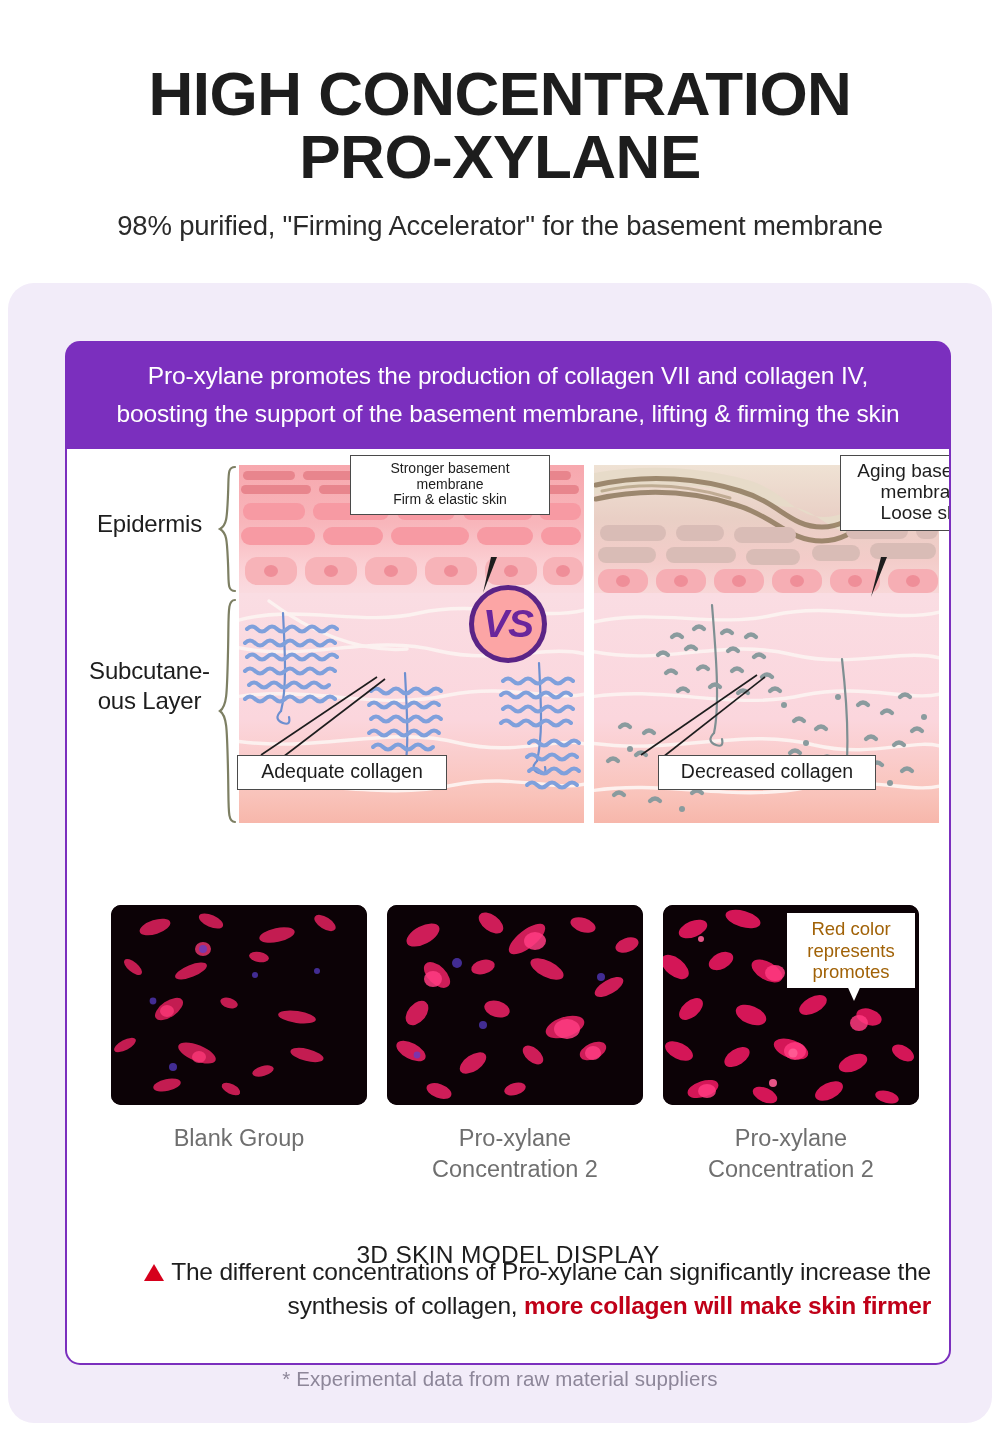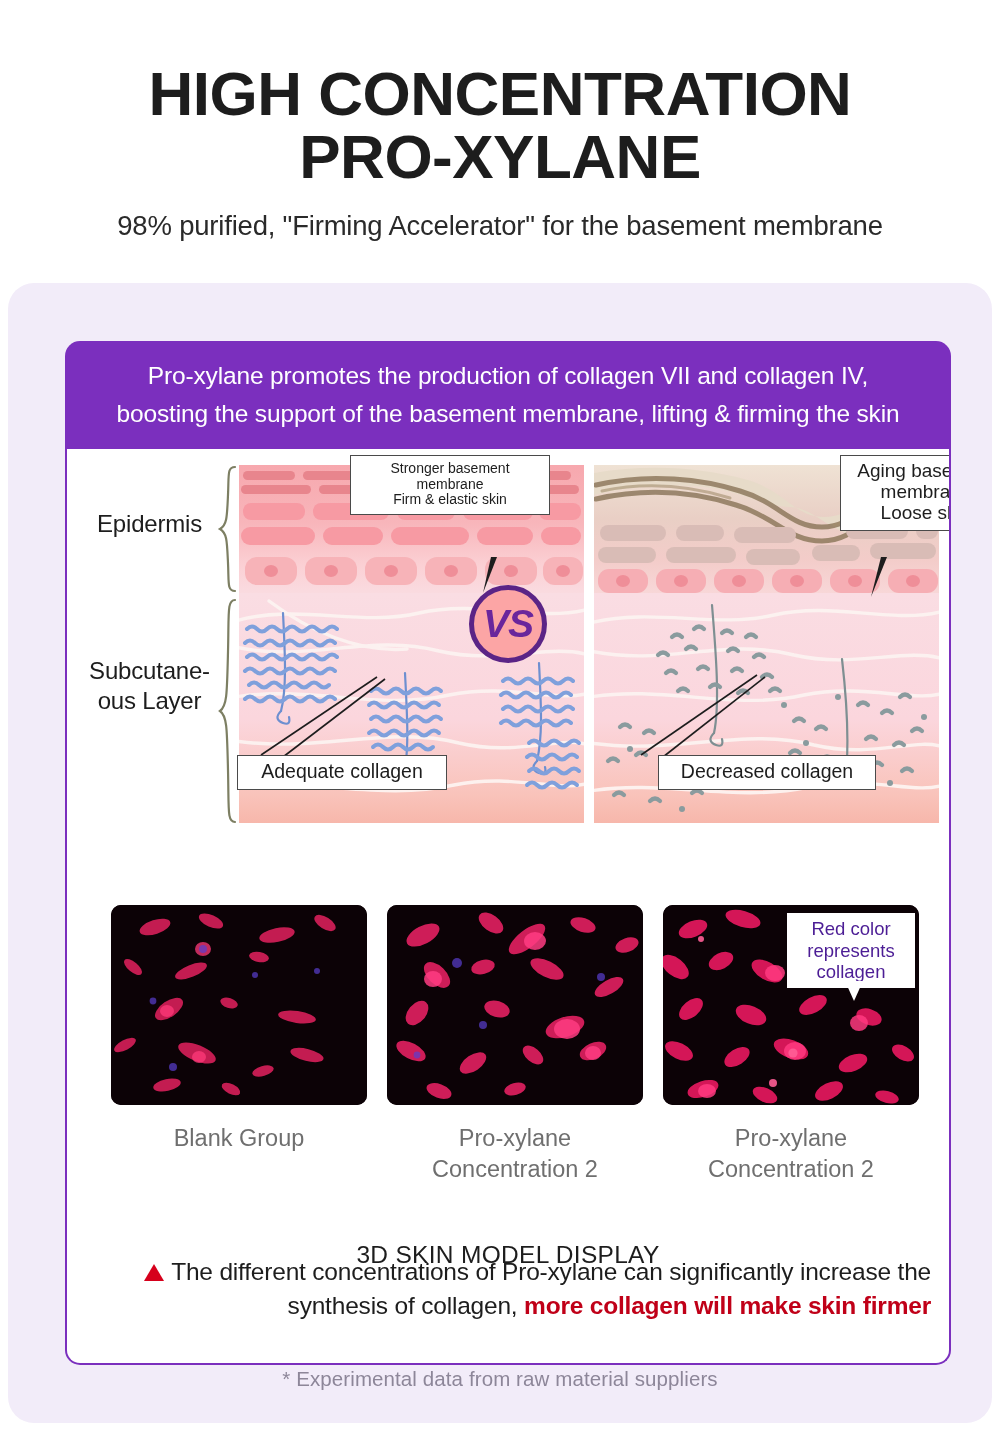--- a/index.html
+++ b/index.html
@@ -133,21 +133,21 @@
     background: #0d0206;
   }
   .micro-caption {
     margin-top: 18px; text-align: center;
     font-size: 23.5px; color: #6f6f6f; line-height: 1.28;
   }
 
   .bubble {
     position: absolute; right: 4px; top: 8px;
     width: 128px; background: #fff;
-    font-size: 18.5px; color: #4c1d95; text-align: center;
+    font-size: 18.5px; color: #a16207; text-align: center;
     line-height: 1.14; padding: 5px 3px 6px;
     z-index: 7;
   }
   .bubble-tail {
     position: absolute; right: 56px; top: 76px;
     width: 0; height: 0;
     border-left: 9px solid transparent;
     border-right: 9px solid transparent;
     border-top: 20px solid #fff;
     z-index: 7;
@@ -568,21 +568,21 @@
             </g>
             <g fill="#ff5e96" opacity="0.9">
               <circle cx="130" cy="148" r="4.6"></circle>
                 <circle cx="110" cy="178" r="4"></circle>
               <circle cx="38" cy="34" r="3"></circle>
             </g>
           </svg>
           <div class="bubble">
             <div>Red color</div>
             <div>represents</div>
-            <div>collagen</div>
+            <div>promotes</div>
           </div>
           <div class="bubble-tail"></div>
         </div>
         <div class="micro-caption">
           <div>Pro-xylane</div>
           <div>Concentration 2</div>
         </div>
       </div>
     </div>
 

